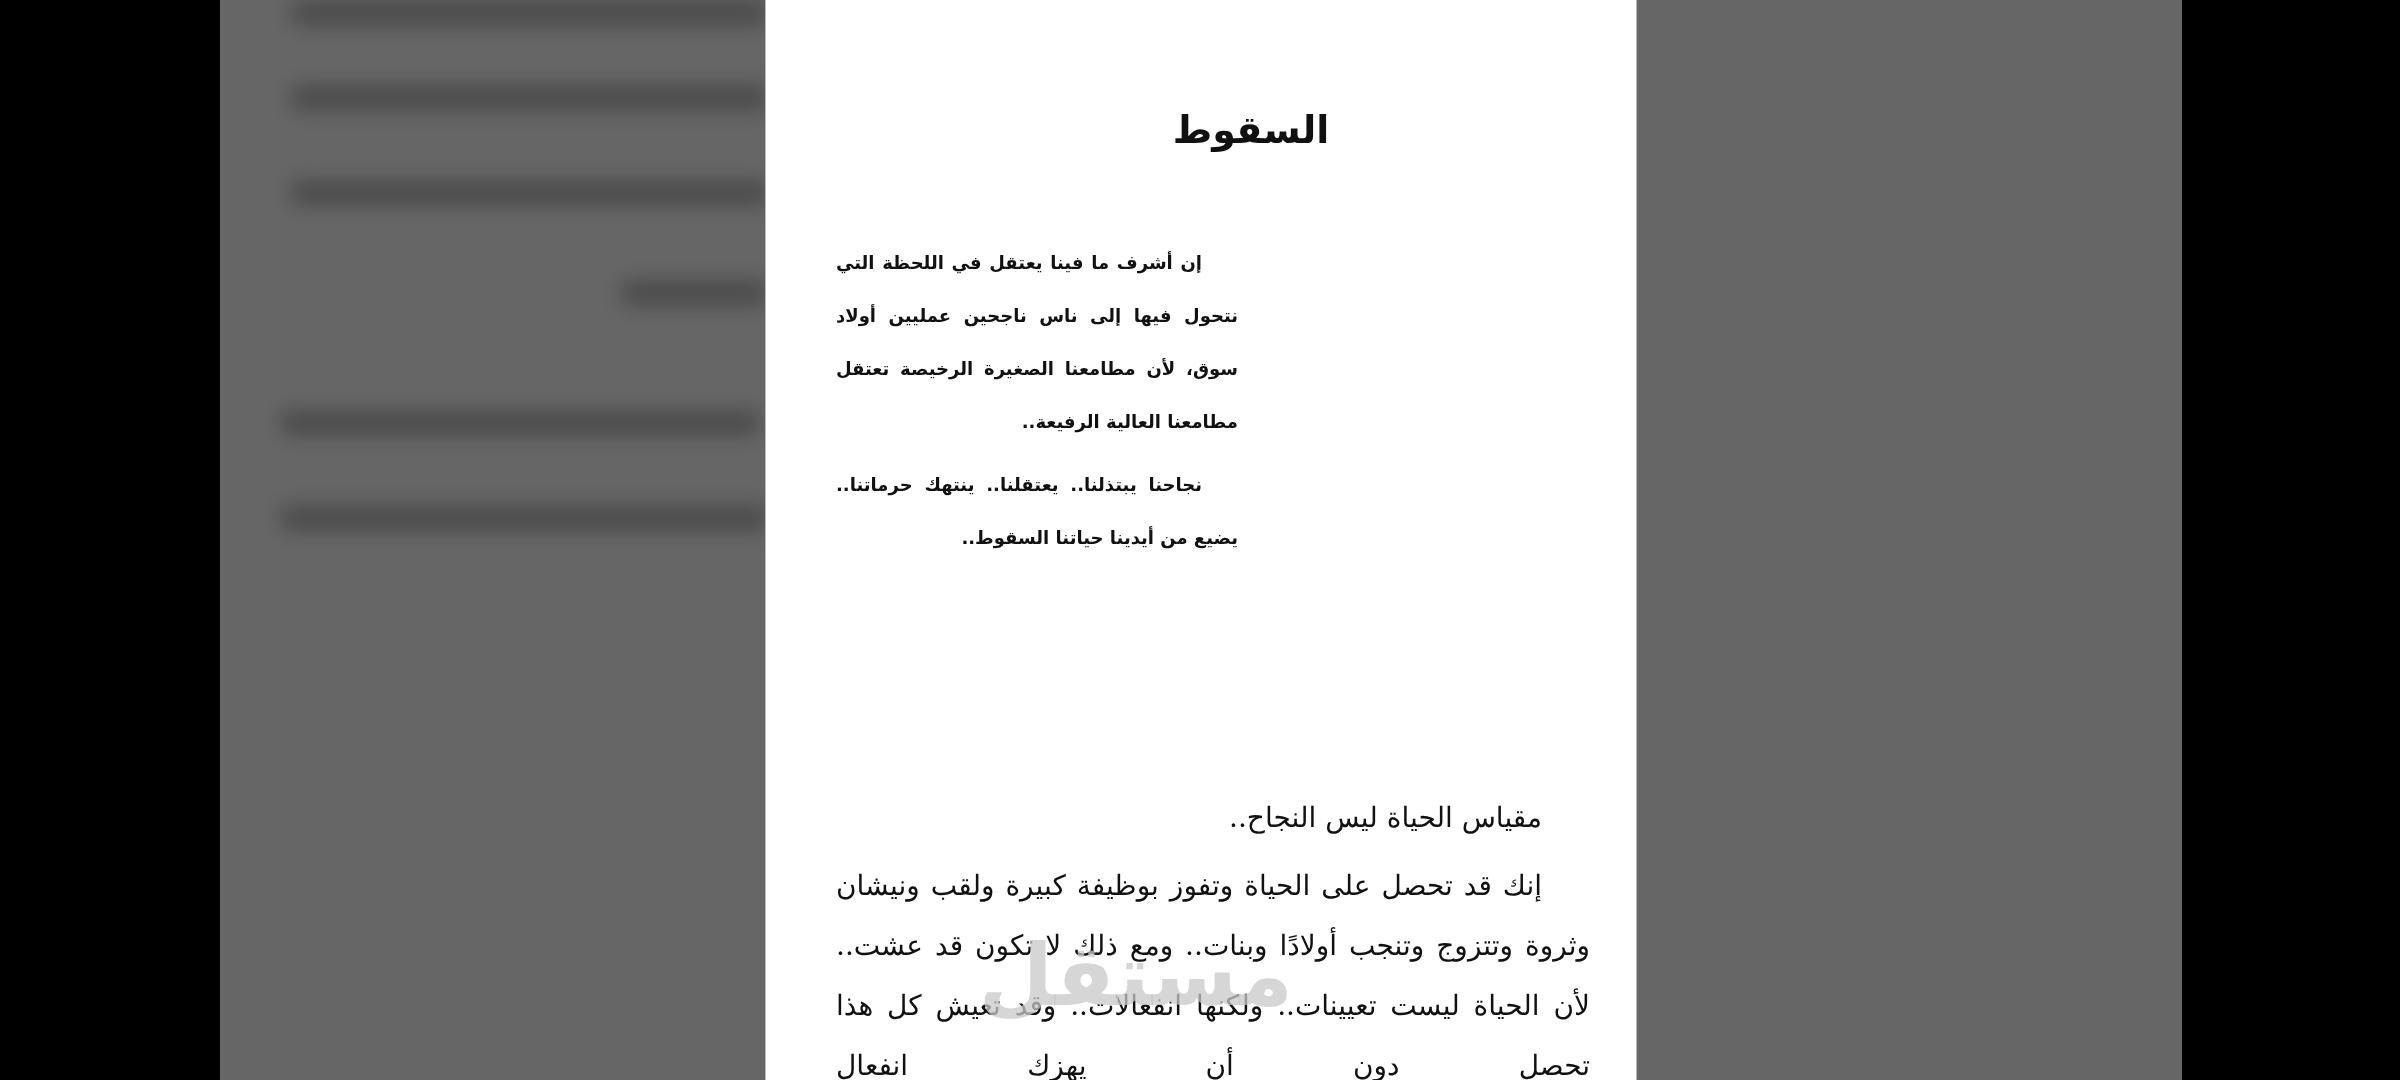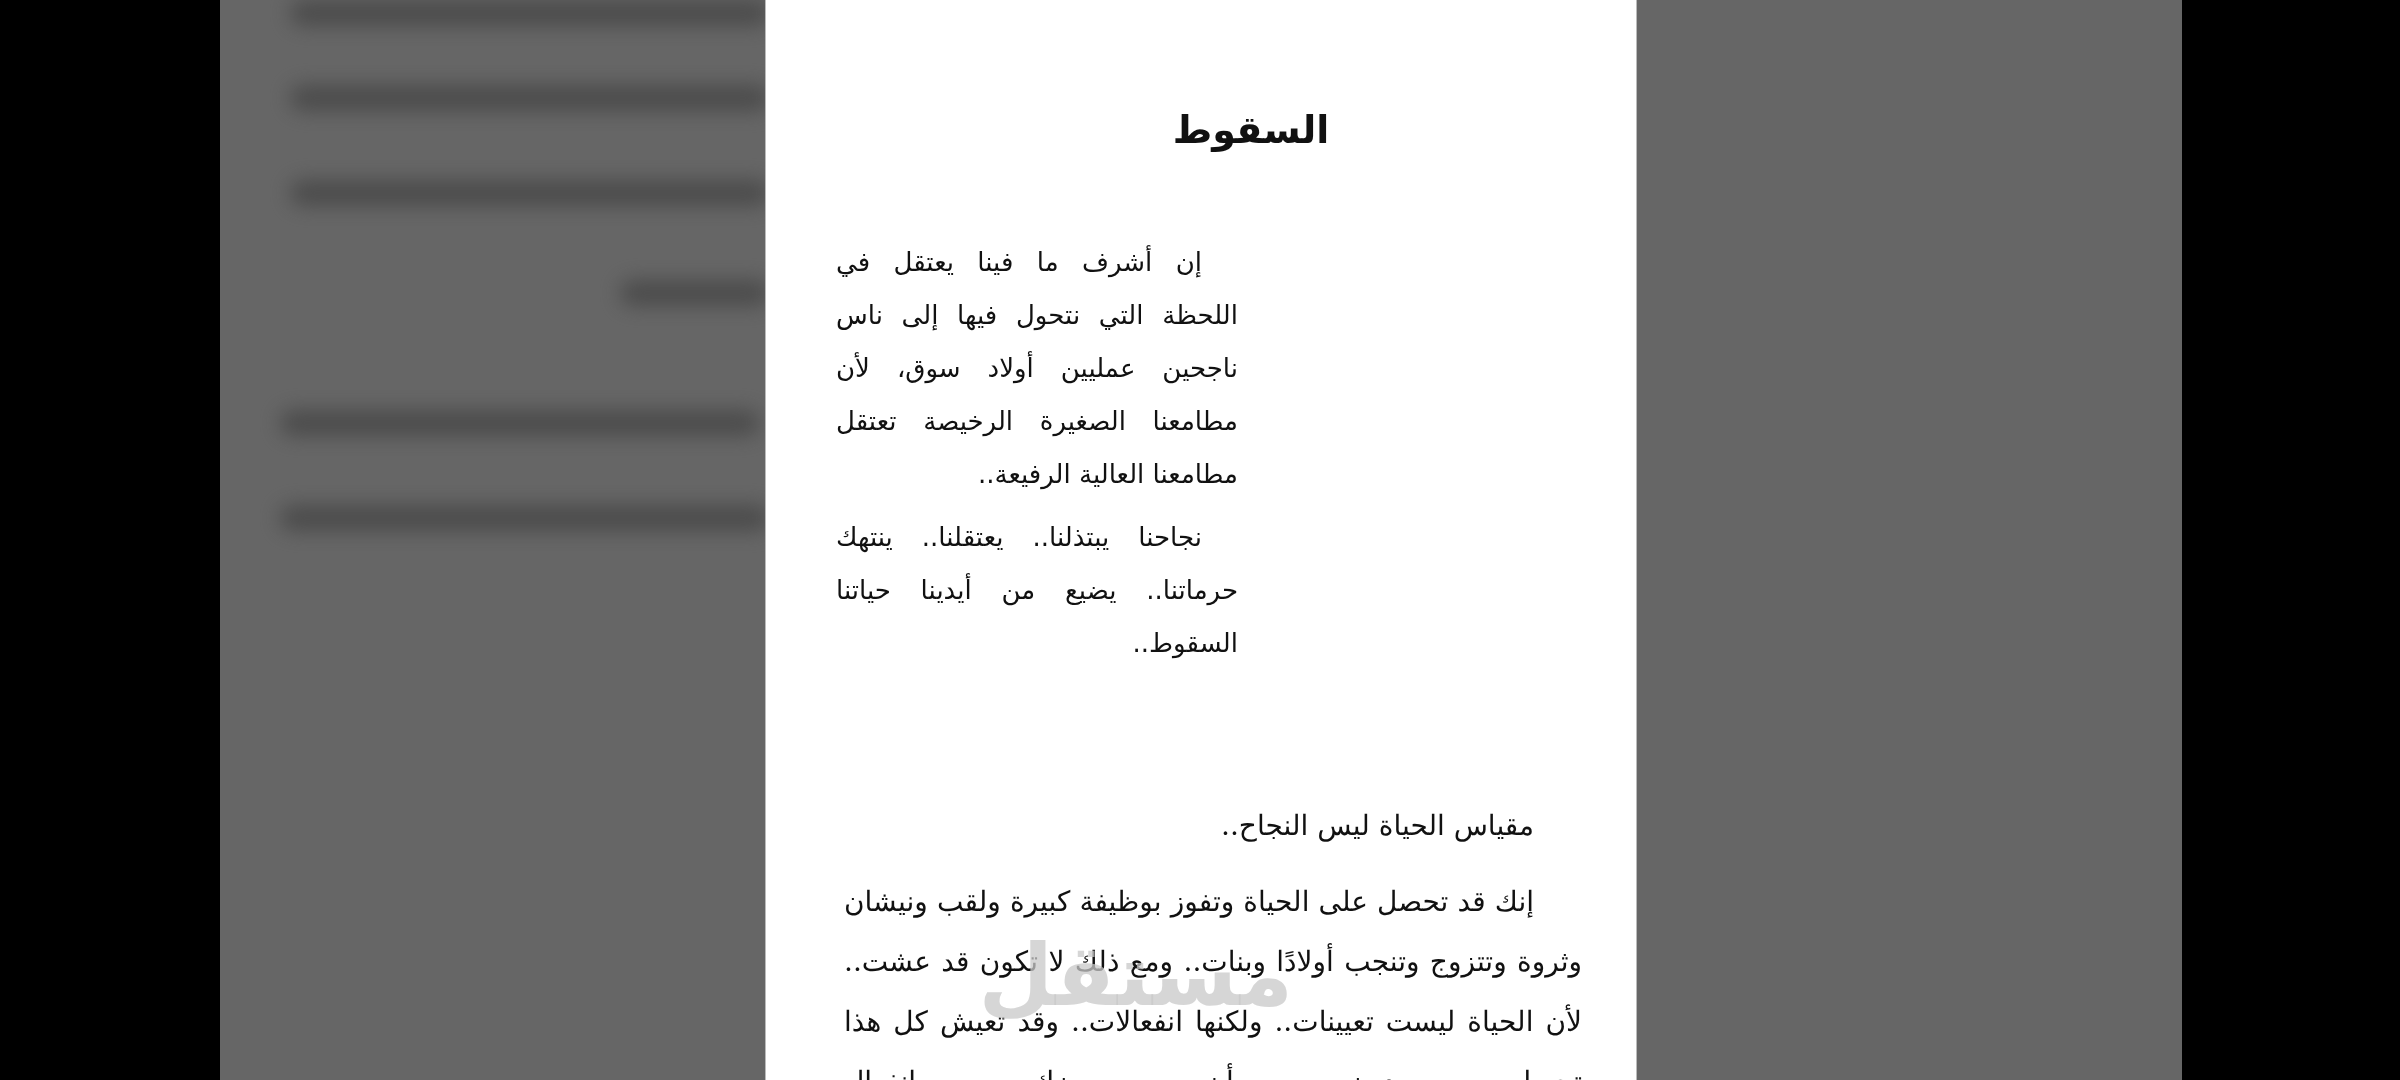--- a/index.html
+++ b/index.html
@@ -57,22 +57,22 @@
       font-size: 38px;
       font-weight: bold;
       font-family: "DejaVu Sans", sans-serif;
       color: #111;
     }
     .block1 {
       position: absolute;
       top: 236px;
       right: 398px;
       width: 402px;
-      font-size: 26px;
-      font-weight: normal;
+      font-size: 18px;
+      font-weight: bold;
       line-height: 53px;
       text-align: justify;
       text-align-last: right;
     }
     .block1 p {
       margin: 0;
     }
     .block1 .indent {
       text-indent: 36px;
     }
@@ -83,21 +83,21 @@
       position: absolute;
       top: 780px;
       right: 38px;
       width: 770px;
       font-size: 28px;
       font-family: "DejaVu Serif", serif;
       line-height: 60px;
       text-align: justify;
       text-align-last: justify;
     }
-    .block2 p { margin: 16px; }
+    .block2 p { margin: 8px; }
     .block2 .lead {
       text-indent: 48px;
       text-align-last: right;
     }
     .block2 .para {
       text-indent: 48px;
     }
     .watermark {
       position: absolute;
       left: 993px;

